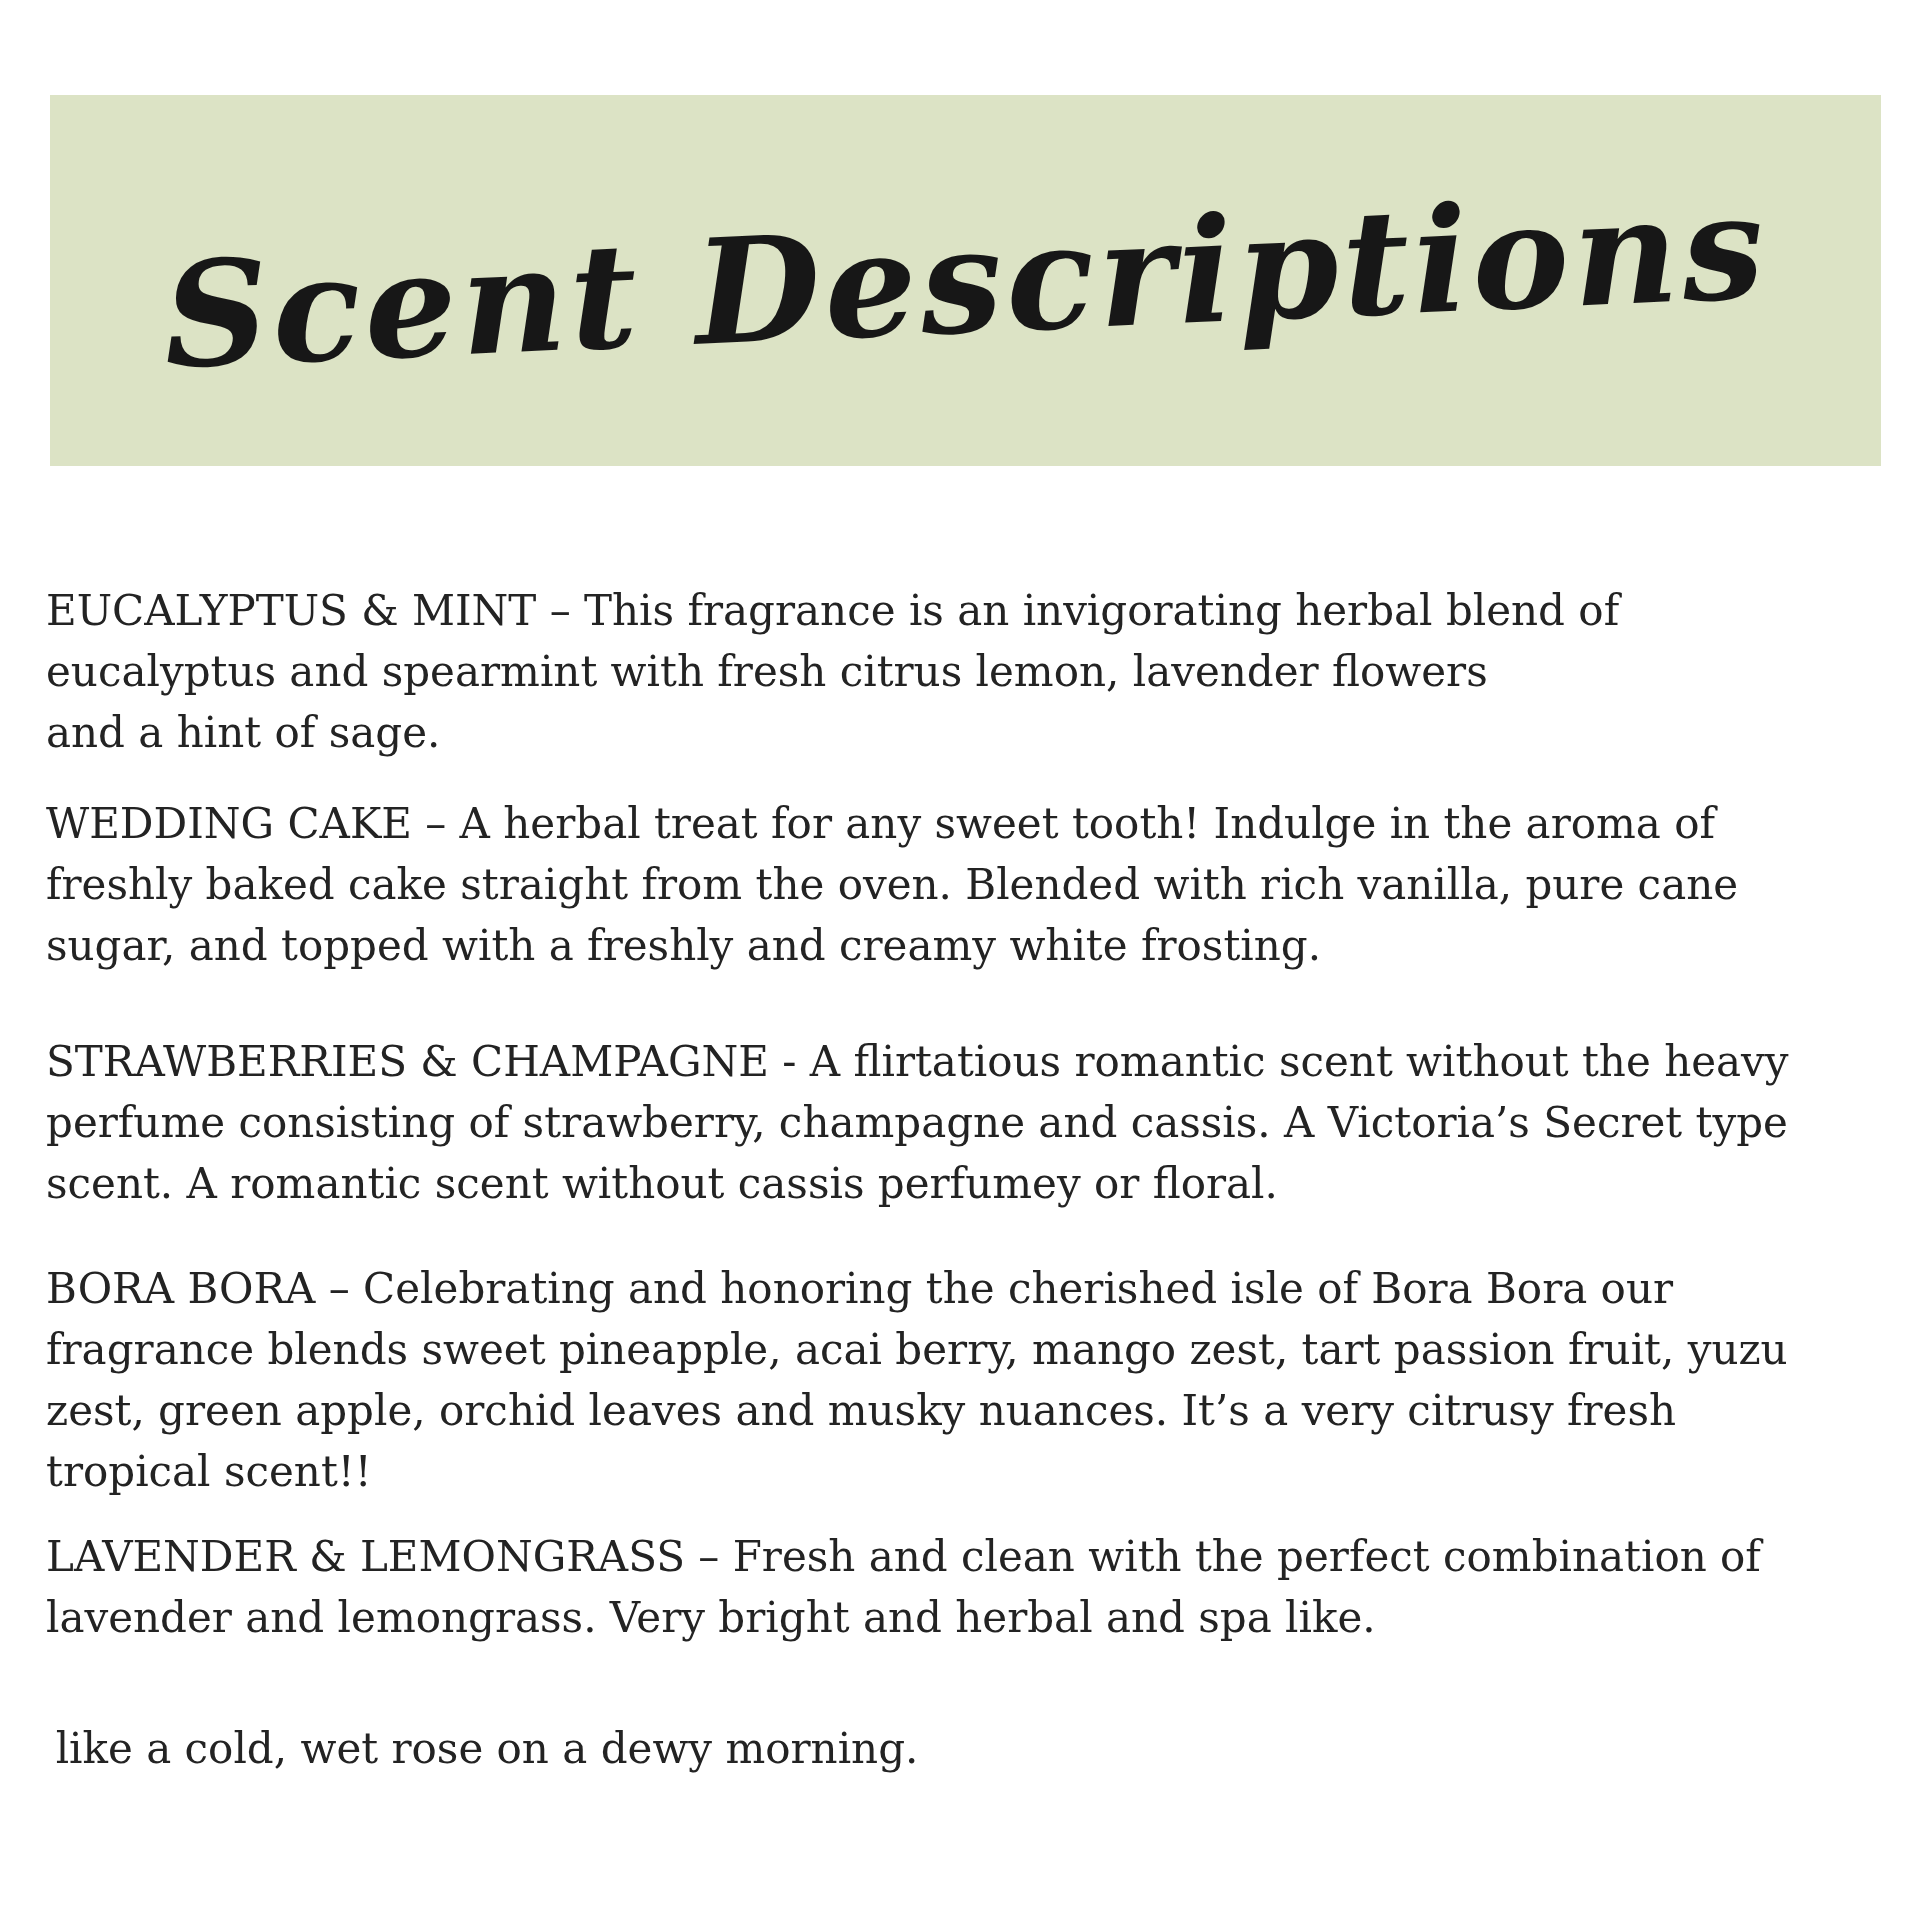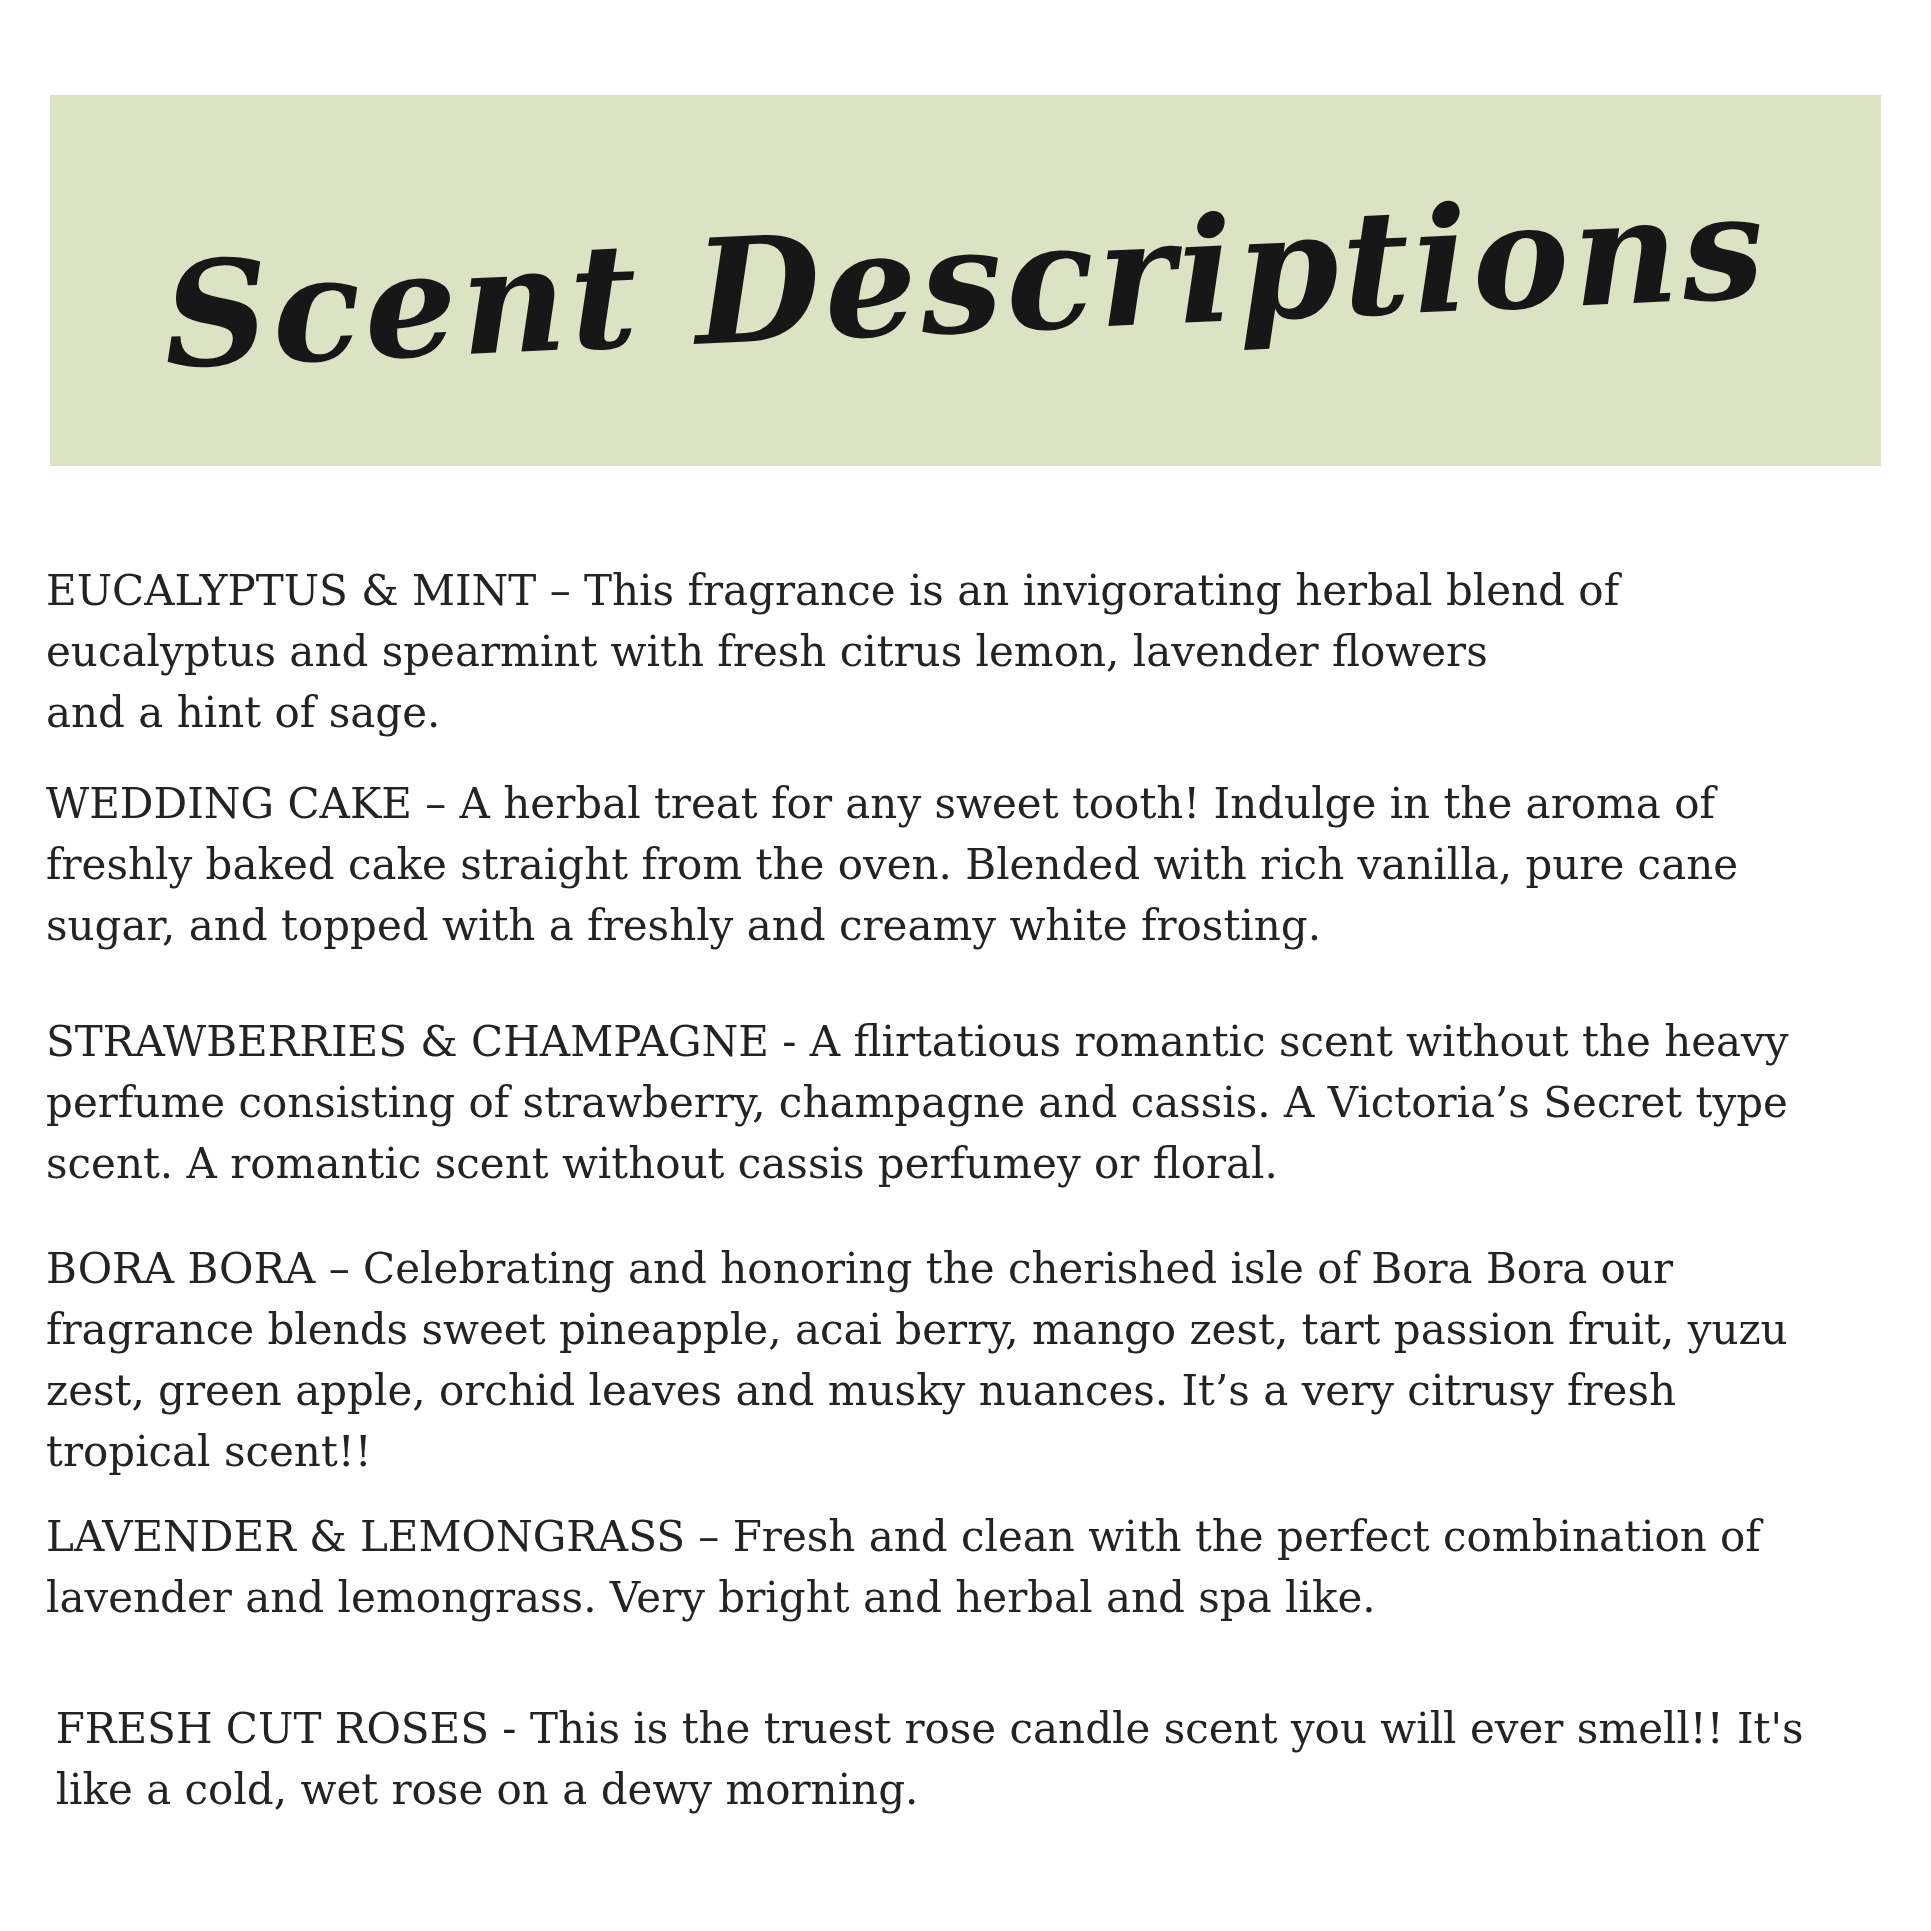--- a/index.html
+++ b/index.html
@@ -32,21 +32,21 @@
     font-weight: bold;
     font-size: 145px;
     letter-spacing: 3.9px;
     color: #171717;
     transform: rotate(-2.5deg);
     white-space: nowrap;
   }
   .content {
     position: absolute;
     left: 46px;
-    top: 560px;
+    top: 580px;
     width: 1844px;
   }
   .para {
     font-size: 42px;
     margin: 0;
   }
   .line {
     height: 61px;
     line-height: 61px;
     white-space: nowrap;
@@ -90,18 +90,17 @@
     <div class="line">zest, green apple, orchid leaves and musky nuances. It’s a very citrusy fresh</div>
     <div class="line">tropical scent!!</div>
   </div>
 
   <div class="para para-lavender">
     <div class="line">LAVENDER &amp; LEMONGRASS – Fresh and clean with the perfect combination of</div>
     <div class="line">lavender and lemongrass. Very bright and herbal and spa like.</div>
   </div>
 
   <div class="para para-fresh-cut-roses">
-    <div class="line">FRESH CUT ROSES - This is the truest rose candle scent you will ever smell!! It's</div>
     <div class="line">like a cold, wet rose on a dewy morning.</div>
   </div>
 
 </div>
 
 
 </body></html>

